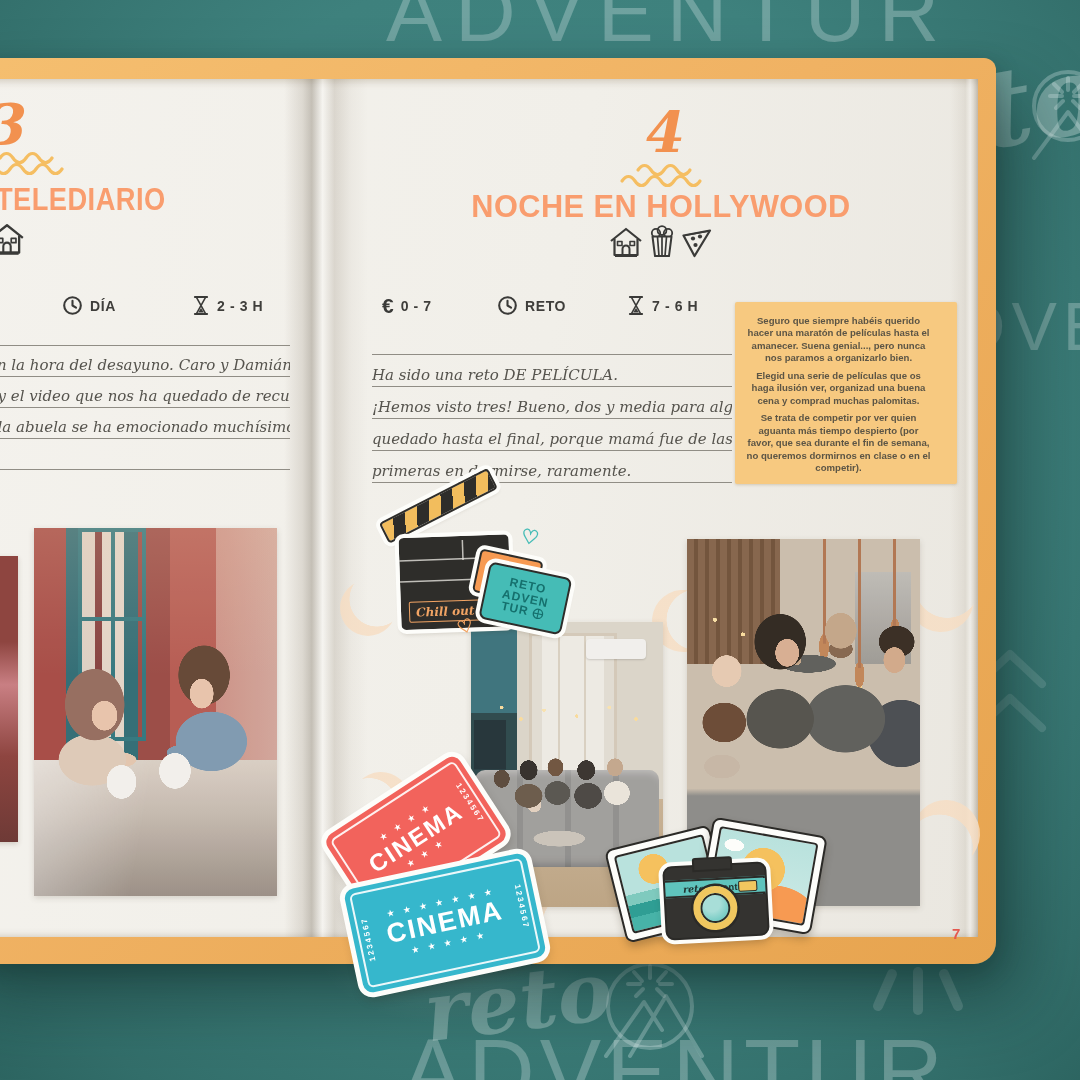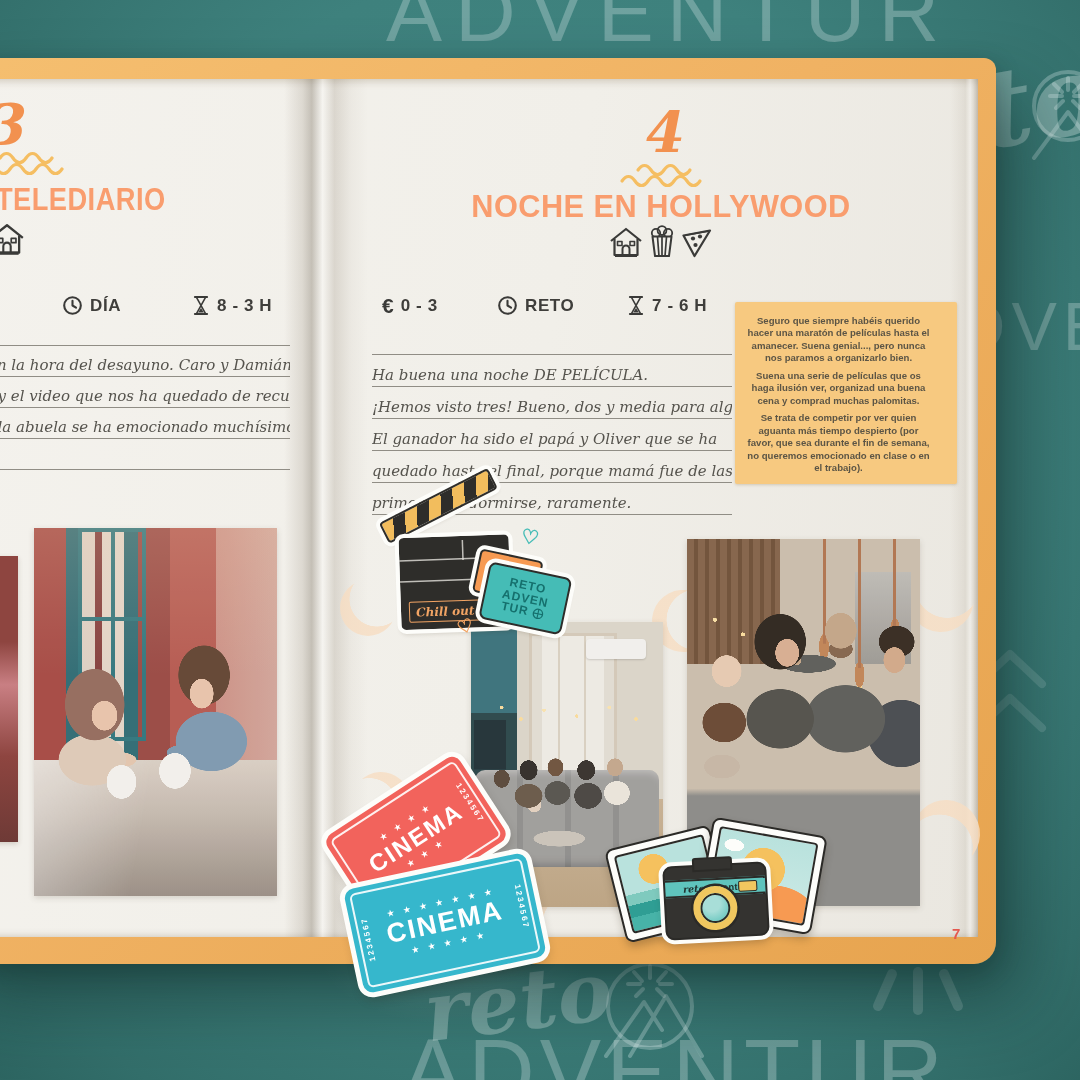--- a/index.html
+++ b/index.html
@@ -26,21 +26,21 @@
     background:linear-gradient(90deg, rgba(110,95,75,0) 0%, rgba(110,95,75,.16) 22%, rgba(90,78,60,.30) 33%,
       rgba(255,255,255,.28) 46%, rgba(110,95,75,.18) 60%, rgba(110,95,75,.05) 80%, rgba(110,95,75,0) 100%);}
   .pedge{position:absolute;left:950px;top:79px;width:28px;height:858px;z-index:4;
     background:linear-gradient(90deg, rgba(120,105,80,0) 0%, rgba(120,105,80,.10) 55%, rgba(255,255,255,.35) 72%, rgba(120,105,80,.22) 100%);}
   
   .chapnum{position:absolute;font-family:"DejaVu Serif",serif;font-style:italic;font-weight:700;
     color:#f2914f;font-size:56px;line-height:1;z-index:5;}
   .ptitle{position:absolute;margin:0;font-weight:900;color:#f99d6e;font-size:31px;line-height:1;
     letter-spacing:.5px;white-space:nowrap;z-index:5;}
   .stat{position:absolute;display:flex;align-items:center;gap:7px;z-index:5;}
-  .stat .lbl{font-size:17px;font-weight:900;letter-spacing:.6px;color:#3f3e3b;}
+  .stat .lbl{font-size:14px;font-weight:900;letter-spacing:.6px;color:#3f3e3b;}
   .euroglyph{font-size:21px;font-weight:700;color:#3a3a38;line-height:1;}
   .hand{position:absolute;z-index:5;font-family:"DejaVu Serif",serif;font-style:italic;
     font-size:15px;color:#55534d;}
   .hline{display:flex;align-items:flex-end;border-bottom:1.5px solid #908d85;height:29px;
     padding-bottom:2px;white-space:nowrap;overflow:hidden;}
   .hline.h28{height:28px;}
   .hline.short{height:12px;}
   .note{position:absolute;left:735px;top:302px;width:222px;height:182px;background:#f7c980;
     border-radius:2px;padding:13px 10px;box-sizing:border-box;z-index:5;
     box-shadow:0 1px 3px rgba(120,90,40,.25);}
@@ -273,21 +273,21 @@
       <path d="M12 6.5V12l4 2.5" fill="none" stroke="#3a3a38" stroke-width="2.4" stroke-linecap="round" stroke-linejoin="round"></path>
     </svg>
     <span class="lbl">DÍA</span>
   </div>
   <div class="stat" style="left:192px;top:295px">
     <svg width="18" height="21" viewBox="0 0 20 24">
       <path d="M3 2.2h14M3 21.8h14" stroke="#3a3a38" stroke-width="2.2" stroke-linecap="round" fill="none"></path>
       <path d="M4.5 2.2 15.5 21.8M15.5 2.2 4.5 21.8" stroke="#3a3a38" stroke-width="1.8" stroke-linecap="round" fill="none"></path>
       <path d="M6.8 20h6.4L10 14.8z" fill="#3a3a38"></path>
     </svg>
-    <span class="lbl">8 - 3 H</span>
+    <span class="lbl">2 - 3 H</span>
   </div>
   <div class="hand" style="left:-12px;top:331px;width:302px">
     <div class="hline short"></div>
     <div class="hline h28">
         <span>en la hora del desayuno. Caro y Damián se</span>
       </div>
     <div class="hline h28">
         <span>, y el video que nos ha quedado de recuerdo</span>
       </div>
     <div class="hline h28">
@@ -331,59 +331,56 @@
     <svg width="34" height="34" viewBox="0 0 34 34">
       <path d="M3.5 9.5 30 4.5 14.5 30z" fill="none" stroke="#3a3a38" stroke-width="2.2" stroke-linejoin="round"></path>
       <path d="M6.8 9 28 5.2" stroke="#3a3a38" stroke-width="1.6" fill="none"></path>
       <circle cx="13" cy="12.5" r="2.1" fill="#3a3a38"></circle>
       <circle cx="20" cy="10.5" r="2.1" fill="#3a3a38"></circle>
       <circle cx="15.5" cy="19" r="2.1" fill="#3a3a38"></circle>
     </svg>
   </div>
   <div class="stat" style="left:382px;top:295px">
     <span class="euroglyph">€</span>
-    <span class="lbl">0 - 3</span>
+    <span class="lbl">0 - 7</span>
   </div>
   <div class="stat" style="left:497px;top:295px">
     <svg width="21" height="21" viewBox="0 0 24 24">
       <circle cx="12" cy="12" r="9.5" fill="none" stroke="#3a3a38" stroke-width="2.4"></circle>
       <path d="M12 6.5V12l4 2.5" fill="none" stroke="#3a3a38" stroke-width="2.4" stroke-linecap="round" stroke-linejoin="round"></path>
     </svg>
     <span class="lbl">RETO</span>
   </div>
   <div class="stat" style="left:627px;top:295px">
     <svg width="18" height="21" viewBox="0 0 20 24">
       <path d="M3 2.2h14M3 21.8h14" stroke="#3a3a38" stroke-width="2.2" stroke-linecap="round" fill="none"></path>
       <path d="M4.5 2.2 15.5 21.8M15.5 2.2 4.5 21.8" stroke="#3a3a38" stroke-width="1.8" stroke-linecap="round" fill="none"></path>
       <path d="M6.8 20h6.4L10 14.8z" fill="#3a3a38"></path>
     </svg>
     <span class="lbl">7 - 6 H</span>
   </div>
   <div class="hand" style="left:372px;top:340px;width:360px">
     <div class="hline short"></div>
     <div class="hline">
-        <span>Ha buena una noche DE PELÍCULA.</span>
+        <span>Ha sido una reto DE PELÍCULA.</span>
       </div>
     <div class="hline">
         <span>¡Hemos visto tres! Bueno, dos y media para algunos...</span>
       </div>
     <div class="hline">
-        <span>El ganador ha sido el papá y Oliver que se ha</span>
-      </div>
-    <div class="hline">
         <span>quedado hasta el final, porque mamá fue de las</span>
       </div>
     <div class="hline">
         <span>primeras en dormirse, raramente.</span>
       </div>
   </div>
   <div class="note">
     <p>Seguro que siempre habéis querido hacer una maratón de películas hasta el amanecer. Suena genial..., pero nunca nos paramos a organizarlo bien.</p>
-    <p>Suena una serie de películas que os haga ilusión ver, organizad una buena cena y comprad muchas palomitas.</p>
-    <p>Se trata de competir por ver quien aguanta más tiempo despierto (por favor, que sea durante el fin de semana, no queremos emocionado en clase o en el trabajo).</p>
+    <p>Elegid una serie de películas que os haga ilusión ver, organizad una buena cena y comprad muchas palomitas.</p>
+    <p>Se trata de competir por ver quien aguanta más tiempo despierto (por favor, que sea durante el fin de semana, no queremos dormirnos en clase o en el competir).</p>
   </div>
 
   <div class="moon" style="left:340px;top:580px;width:56px;height:56px"></div>
   <div class="moon" style="left:652px;top:590px;width:62px;height:62px;transform:rotate(40deg)"></div>
   <div class="moon" style="left:908px;top:566px;width:66px;height:66px;transform:rotate(-20deg)"></div>
   <div class="moon" style="left:912px;top:800px;width:68px;height:68px;transform:rotate(160deg)"></div>
   <div class="moon" style="left:352px;top:772px;width:58px;height:58px;transform:rotate(200deg)"></div>
   <div class="moon" style="left:534px;top:886px;width:54px;height:54px;transform:rotate(90deg)"></div>
 
   <div class="photo pl" style="left:471px;top:622px;width:192px;height:285px">

